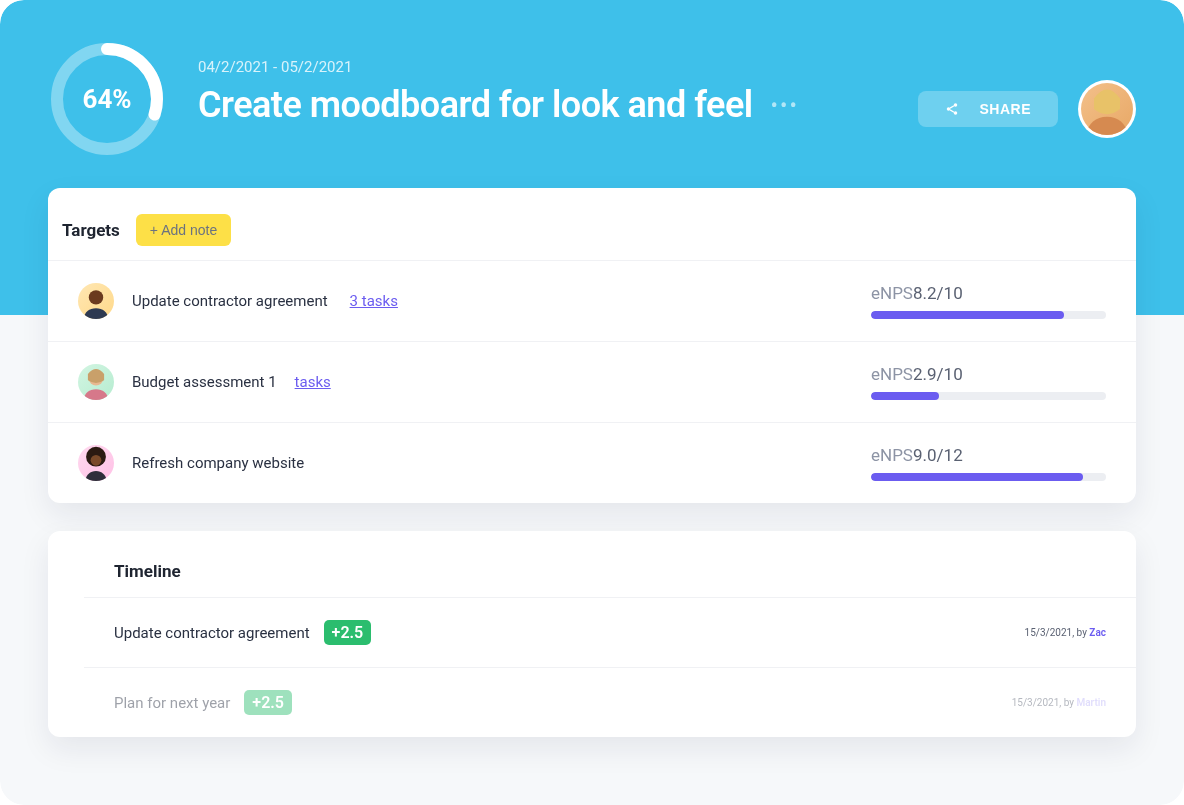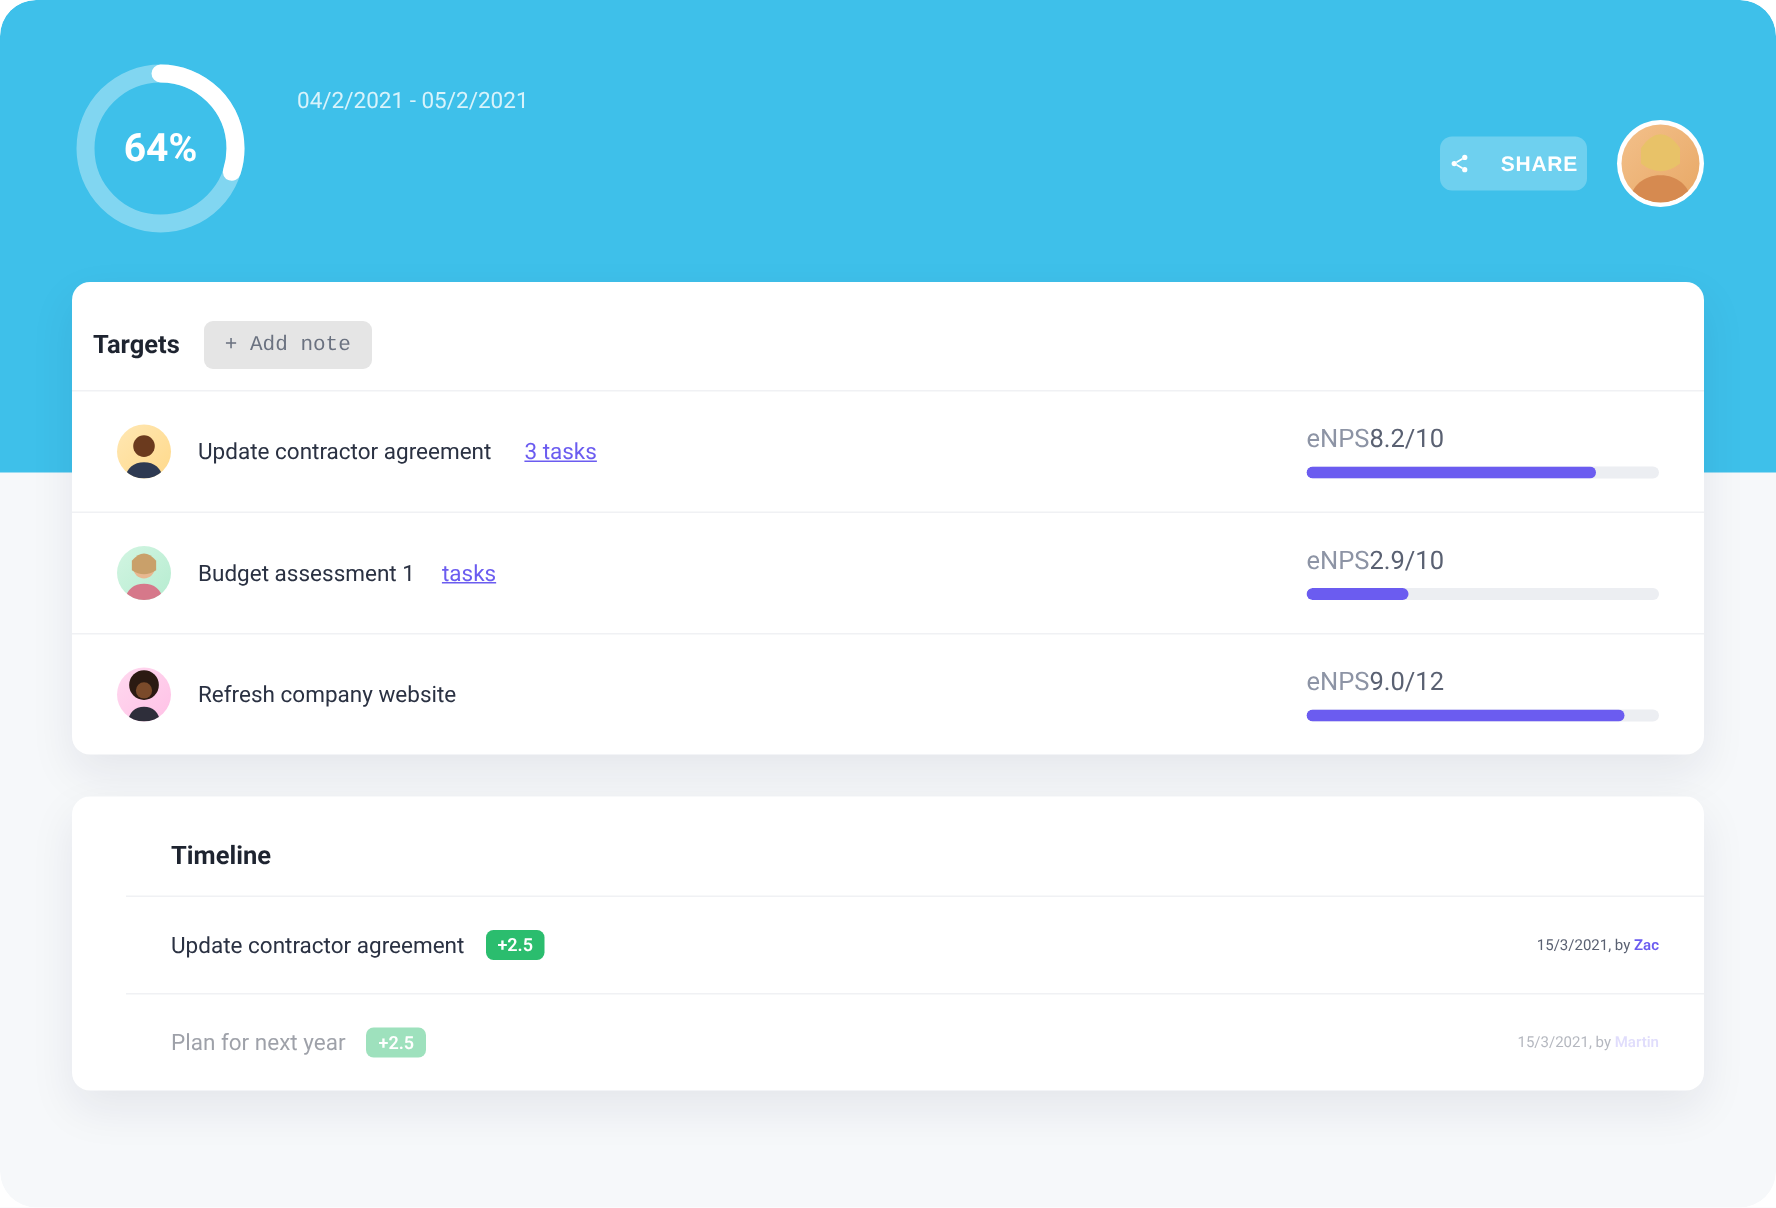--- a/index.html
+++ b/index.html
@@ -76,21 +76,21 @@
     .header-right {
       display: flex;
       align-items: center;
       gap: 20px;
       padding-top: 40px;
     }
     .share-btn {
       background: rgba(255,255,255,0.25);
       border: none;
       border-radius: 8px;
-      padding: 10px 6px;
+      padding: 10px 27px;
       color: #fff;
       font-size: 14px;
       font-weight: 600;
       letter-spacing: 0.5px;
       display: flex;
       align-items: center;
       gap: 20px;
       cursor: pointer;
     }
     .share-icon { width: 14px; height: 14px; }
@@ -126,28 +126,27 @@
       align-items: center;
       gap: 16px;
       padding: 26px 30px 14px 14px;
     }
     .section-title {
       font-size: 17px;
       font-weight: 700;
       color: #1e2430;
     }
     .add-note-btn {
-      background: #e5e5e5;
+      background: #fde047;
       border: none;
       border-radius: 6px;
       padding: 8px 14px;
       font-size: 14px;
       color: #6b7280;
       cursor: pointer;
-      font-family: Liberation Mono, monospace;
     }
     .target-row {
       display: flex;
       align-items: center;
       padding: 22px 30px;
       border-top: 1px solid #f0f1f4;
       gap: 18px;
     }
     .target-row:first-of-type { border-top: none; padding-top: 12px; }
     .avatar-sm {
@@ -202,21 +201,21 @@
       align-items: center;
       padding: 22px 30px;
       border-top: 1px solid #f0f1f4;
       font-size: 15px;
     }
     .timeline-row:first-of-type { border-top: none; padding-top: 10px; }
     .timeline-title { color: #2a3142; }
     .badge {
       background: #2bbd6e;
       color: #fff;
-      font-size: 12px;
+      font-size: 16px;
       font-weight: 600;
       padding: 3px 8px;
       border-radius: 5px;
       margin-left: 14px;
     }
     .timeline-meta {
       margin-left: auto;
       color: #5a6172;
       font-size: 10px;
     }
@@ -237,20 +236,24 @@
     <div class="progress-wrap">
       <svg width="118" height="118" viewBox="0 0 118 118">
         <circle cx="59" cy="59" r="50" fill="none" stroke="rgba(255,255,255,0.35)" stroke-width="12"></circle>
         <circle cx="59" cy="59" r="50" fill="none" stroke="#ffffff" stroke-width="12" stroke-dasharray="314.16" stroke-linecap="round" id="progress-arc" stroke-dashoffset="219.9114857512855"></circle>
       </svg>
       <div class="progress-label">64%</div>
     </div>
 
     <div class="title-block">
       <div class="date-range">04/2/2021 - 05/2/2021</div>
+      <div class="title-row">
+        <h1 class="page-title">Create moodboard for look and feel</h1>
+        <span class="more-dots">•••</span>
+      </div>
     </div>
 
     <div class="header-right">
       <button class="share-btn">
         <svg class="share-icon" viewBox="0 0 24 24" fill="currentColor">
           <circle cx="18" cy="5" r="3"></circle>
             <circle cx="6" cy="12" r="3"></circle>
             <circle cx="18" cy="19" r="3"></circle>
           <path d="M8.6 13.5l6.8 4M15.4 6.5l-6.8 4" stroke="currentColor" stroke-width="2"></path>
         </svg>

